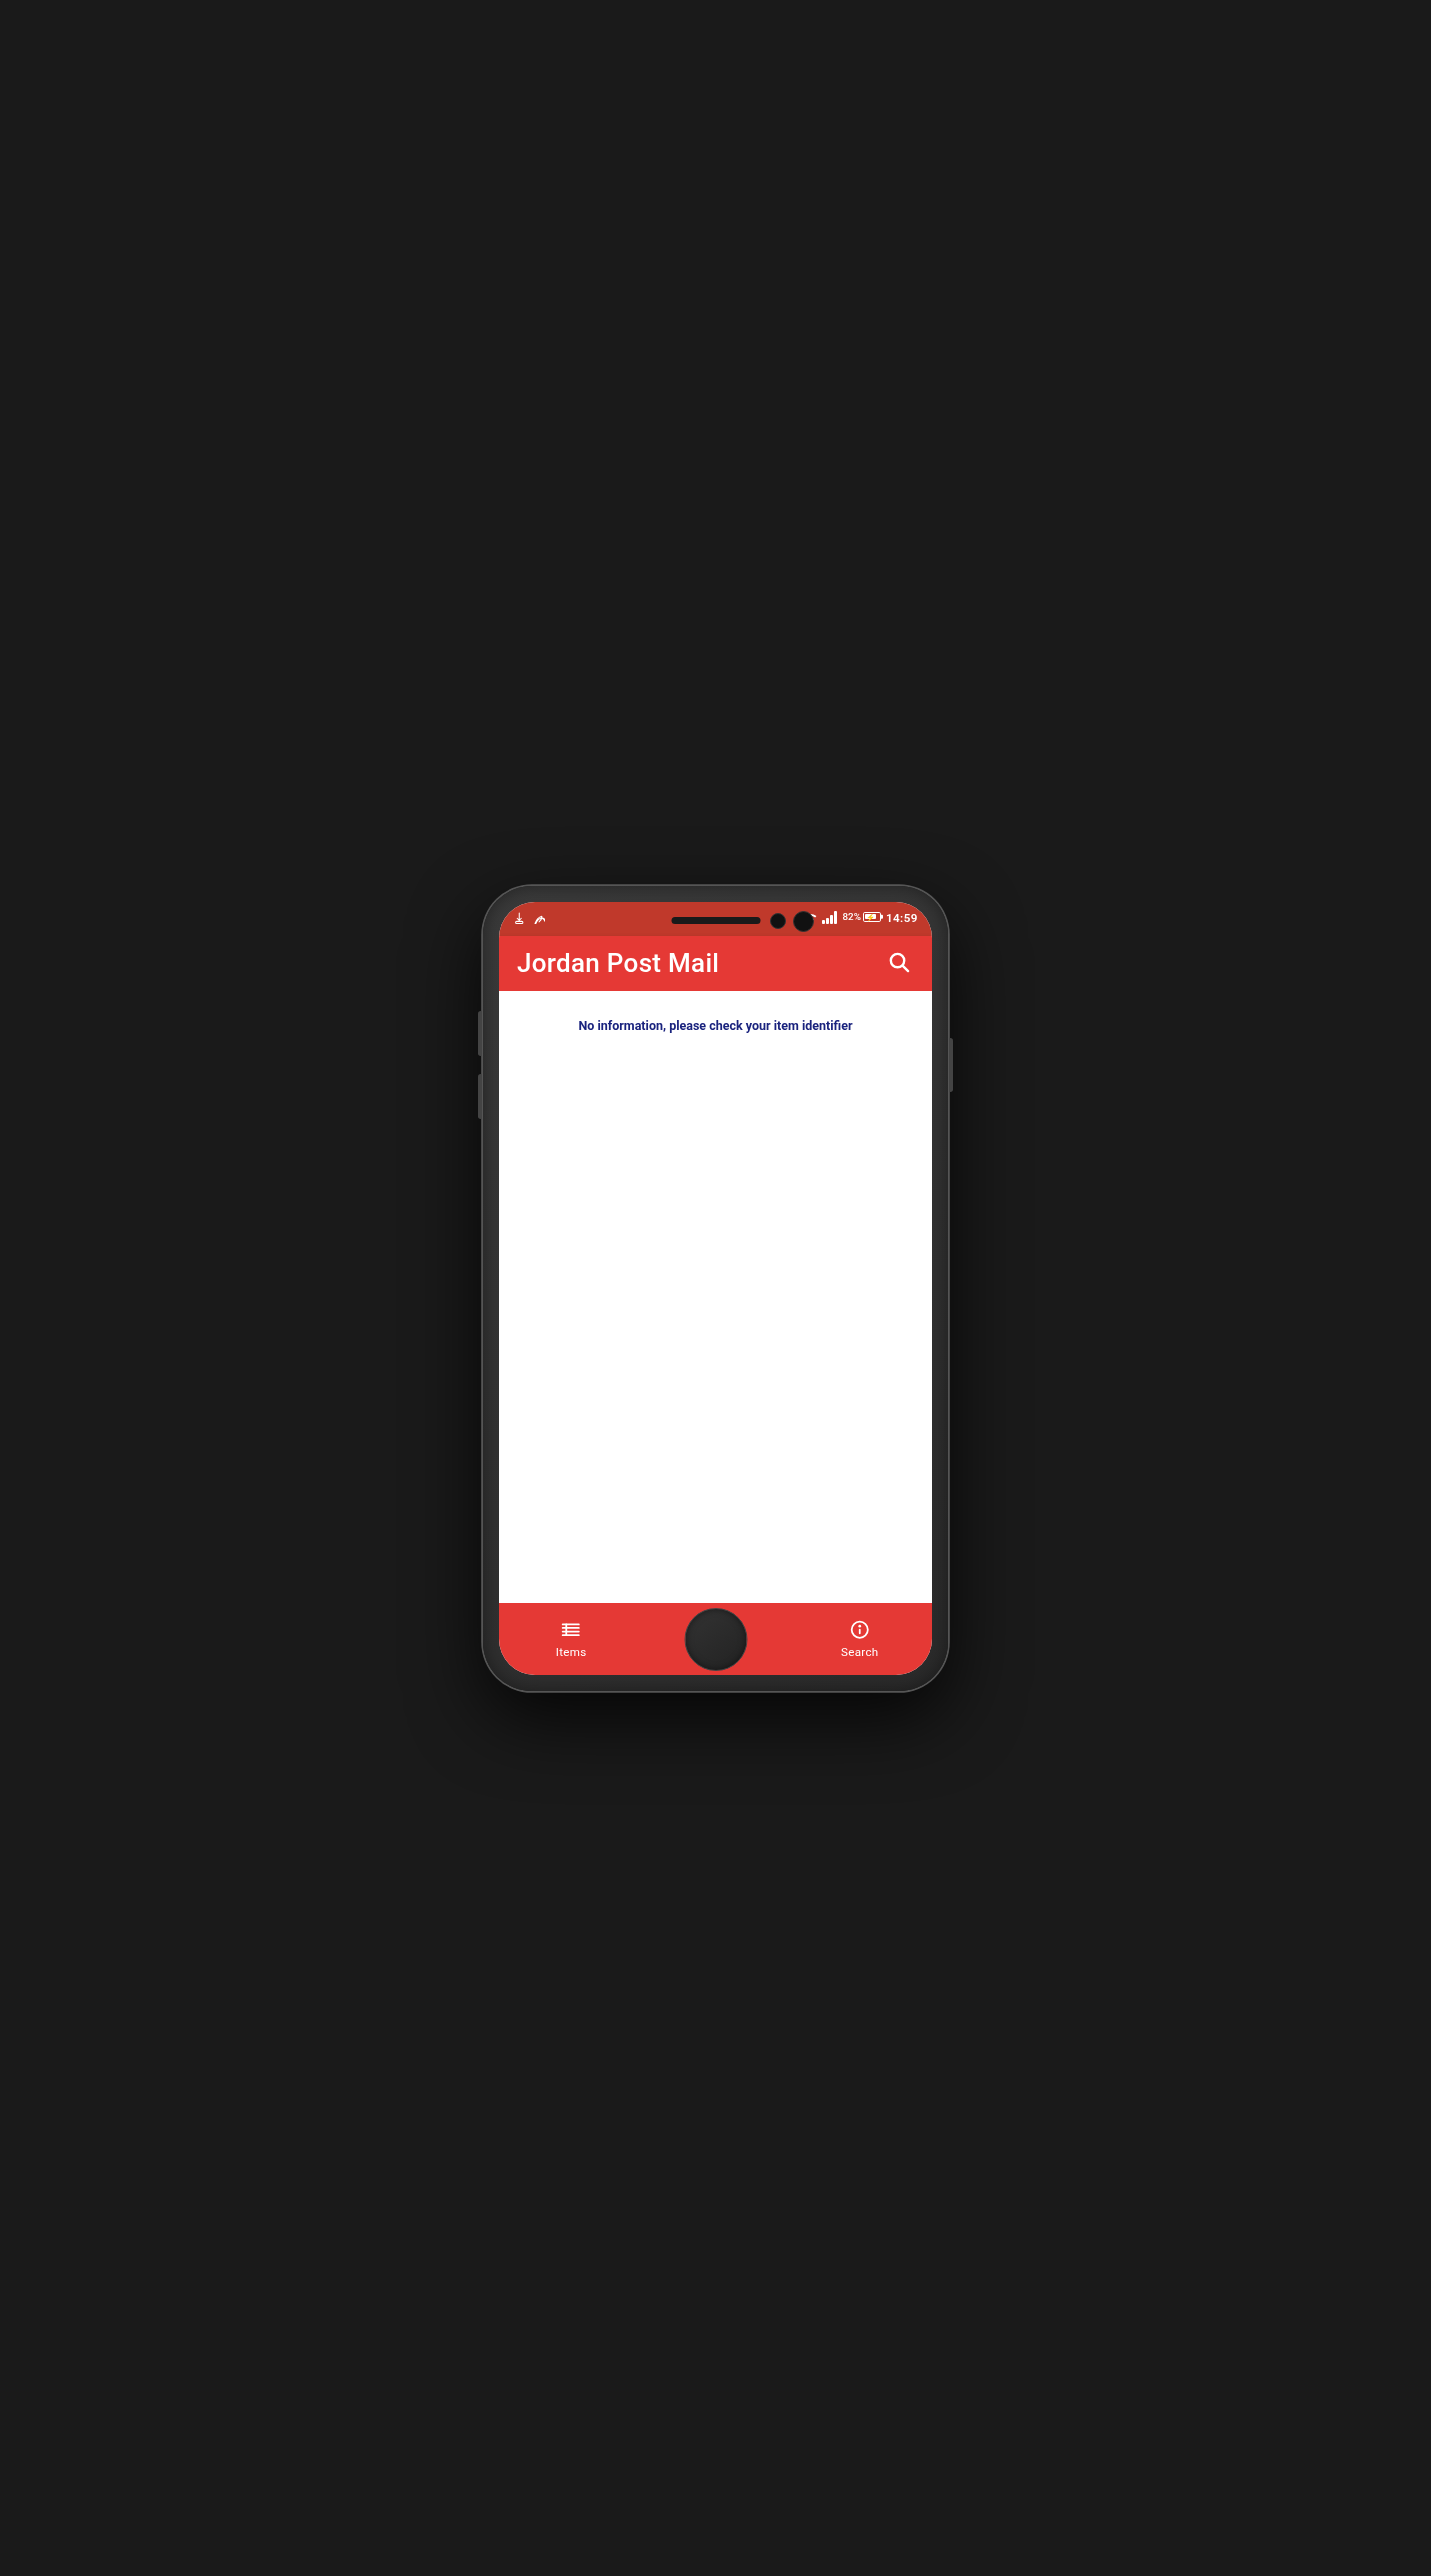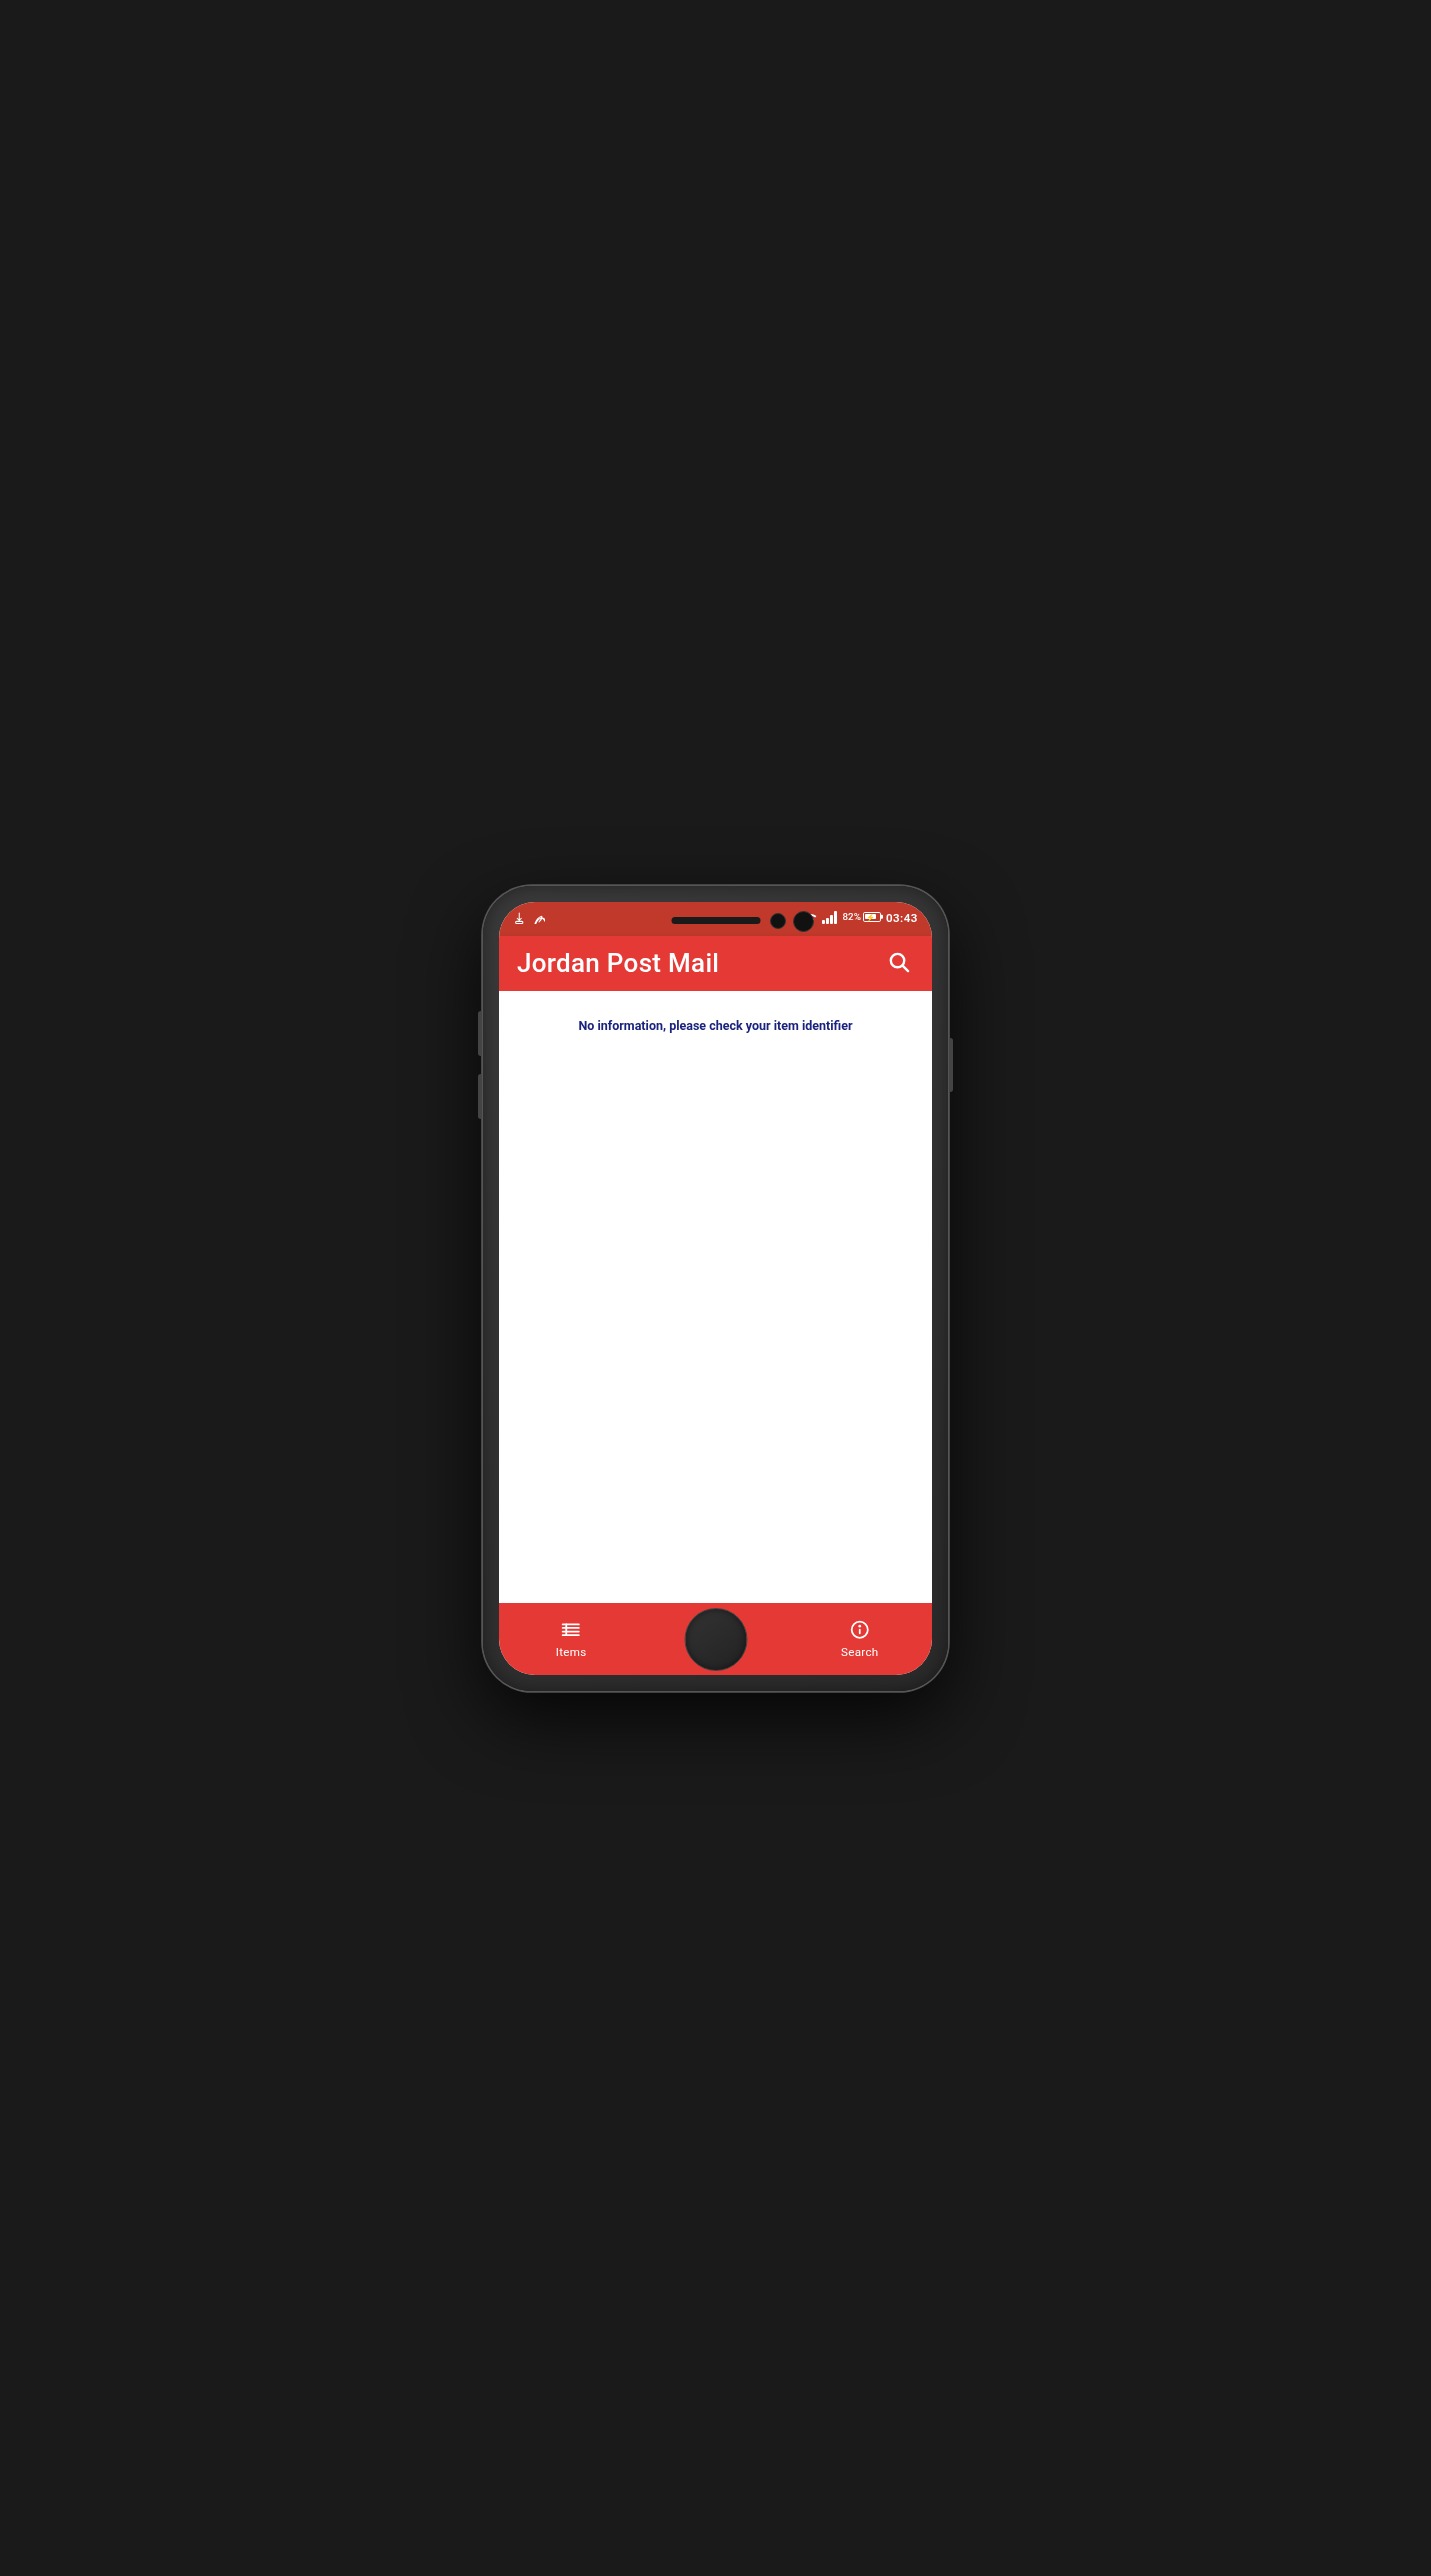--- a/index.html
+++ b/index.html
@@ -319,21 +319,21 @@
 
         <div class="battery-container">
           <span style="color:white;font-size:9.8px;font-weight:500">82%</span>
           <div class="battery-icon">
             <div class="battery-fill">
               <span class="battery-bolt">⚡</span>
             </div>
           </div>
         </div>
 
-        <span class="status-time">03:43</span>
+        <span class="status-time">14:59</span>
       </div>
     </div>
 
     <div class="app-bar">
       <span class="app-title">Jordan Post Mail</span>
       <div style="cursor:pointer;padding:3.6px;">
         <svg style="width:23px;height:23px;fill:none;stroke:white;stroke-width:2.5;stroke-linecap:round" viewBox="0 0 24 24">
           <circle cx="11" cy="11" r="7"></circle>
           <line x1="16.5" y1="16.5" x2="22" y2="22"></line>
         </svg>

